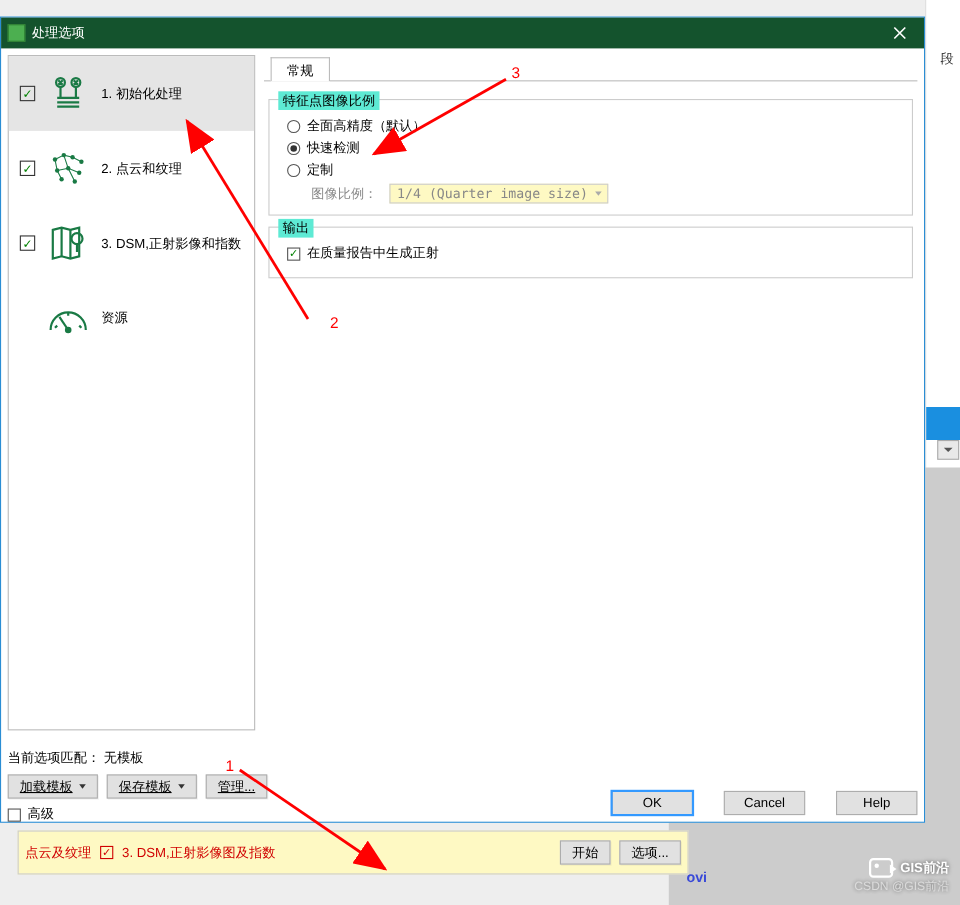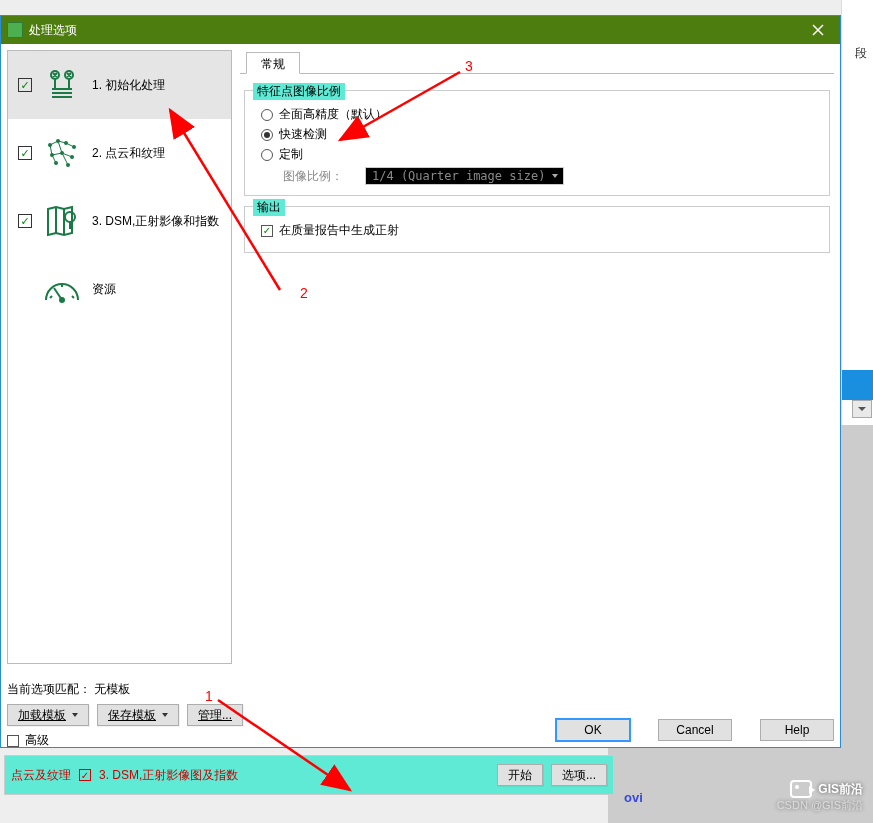--- a/index.html
+++ b/index.html
@@ -11,21 +11,21 @@
   .bg-blue-strip { position:absolute; left:842px; top:370px; width:31px; height:30px; background:#1a8fe0; }
   .bg-dropdown { position:absolute; left:852px; top:400px; width:20px; height:18px; border:1px solid #aaa; background:#e9e9e9; display:flex; align-items:center; justify-content:center; }
   .bg-dropdown::after { content:""; border-left:4px solid transparent; border-right:4px solid transparent; border-top:4px solid #555; }
   .bg-gray-area { position:absolute; left:608px; top:425px; width:265px; height:398px; background:#ccc; }
   .bg-ovi { position:absolute; left:624px; top:790px; font-size:13px; color:#3949d8; font-weight:bold; }
 
   .dialog {
     position:absolute; left:0; top:15px; width:841px; height:733px;
     background:#fff; border:1px solid #2a8dd4;
   }
-  .titlebar { height:28px; background:#4d7c0f; display:flex; align-items:center; color:#fff; }
+  .titlebar { height:28px; background:#14532d; display:flex; align-items:center; color:#fff; }
   .titlebar .app-icon { width:16px; height:16px; margin:0 6px; background:#4caf50; border:1px solid #2e7d32; }
   .titlebar .title-text { flex:0 0 auto; }
   .titlebar .spacer { flex:1; }
   .titlebar .close { width:44px; height:28px; display:flex; align-items:center; justify-content:center; cursor:pointer; }
 
   .content { position:absolute; left:0; top:28px; right:0; bottom:70px; padding:6px; }
   .sidebar {
     position:absolute; left:6px; top:6px; width:225px; height:614px;
     border:1px solid #bbb; background:#fff;
   }
@@ -43,22 +43,22 @@
   }
   .tabs { height:24px; border-bottom:1px solid #bbb; position:relative; }
   .tab { position:absolute; left:6px; top:2px; height:22px; padding:3px 14px 0; background:#fff; border:1px solid #bbb; border-bottom:1px solid #fff; }
 
   .group { border:1px solid #ccc; margin:10px 4px 0 4px; padding:12px 10px 10px; position:relative; }
   .group-title { position:absolute; top:-8px; left:8px; background:#5eead4; padding:0 4px; }
   .radio-row, .check-row { display:flex; align-items:center; gap:6px; margin:3px 0 3px 6px; }
   .radio-dot { width:12px; height:12px; border:1px solid #555; border-radius:50%; display:flex; align-items:center; justify-content:center; }
   .radio-dot.on::after { content:""; width:6px; height:6px; background:#333; border-radius:50%; }
   .checkbox-sq { width:12px; height:12px; border:1px solid #555; display:flex; align-items:center; justify-content:center; color:#008000; font-size:10px;}
-  .subrow { margin:4px 0 0 28px; display:flex; align-items:center; gap:22px; color:#888;text-align:center;}
-  .fake-select { border:1px solid #ccc; background:#000000; color:#888; padding:1px 18px 1px 6px; font-family:monospace; position:relative; font-size:12px;}
+  .subrow { margin:4px 0 0 28px; display:flex; align-items:center; gap:11px; color:#888;text-align:center;}
+  .fake-select { border:1px solid #ccc; background:#fef9c3; color:#888; padding:1px 18px 1px 6px; font-family:monospace; position:relative; font-size:12px;}
   .fake-select::after { content:""; position:absolute; right:5px; top:6px; border-left:3px solid transparent; border-right:3px solid transparent; border-top:4px solid #aaa; }
 
   .bottom-area {
     position:absolute; left:6px; right:6px; bottom:6px; height:60px;
   }
   .match-line { margin-bottom:6px; }
   .match-line b { font-weight:normal; }
   .btn-row { display:flex; gap:8px; align-items:center;text-decoration:underline; }
   .win-btn {
     border:1px solid #adadad; background:#e1e1e1; height:22px; padding:0 10px;
@@ -68,21 +68,21 @@
   .win-btn.small-caret::after { content:""; border-left:3px solid transparent; border-right:3px solid transparent; border-top:4px solid #333; margin-left:2px;}
   .adv-row { margin-top:6px; display:flex; align-items:center; gap:6px; }
   .right-btns { position:absolute; right:0; bottom:0; display:flex; gap:10px; }
   .dlg-btn { width:74px; height:22px; border:1px solid #adadad; background:#e1e1e1; display:inline-flex; align-items:center; justify-content:center; cursor:pointer;margin-left:18px;}
   .dlg-btn.default { outline:2px solid #3399ff; outline-offset:-1px; }
 
   .annot { position:absolute; color:#ff0000; font-family: Arial; font-size:14px; pointer-events:none; }
 
   
   .bottom-strip {
-    position:absolute; left:4px; top:755px; width:610px; height:40px; background:#5eead4;
+    position:absolute; left:16px; top:755px; width:610px; height:40px; background:#fef9c3;
     border:1px solid #ccc; display:flex; align-items:center; padding:0 6px; gap:8px;
   }
   .bottom-strip .red-txt { color:#d00000; }
   .bottom-strip .chk2 { width:12px; height:12px; border:1px solid #d00000; display:flex; align-items:center; justify-content:center; color:#d00000; font-size:10px;}
 
   .watermark {
     position:absolute; right:10px; bottom:10px; color:#fff; text-align:right;
     text-shadow:0 0 4px rgba(0,0,0,0.6);
   }
   .watermark .wm-top { font-size:20px; font-weight:bold; display:flex; align-items:center; justify-content:flex-end; gap:6px;}

